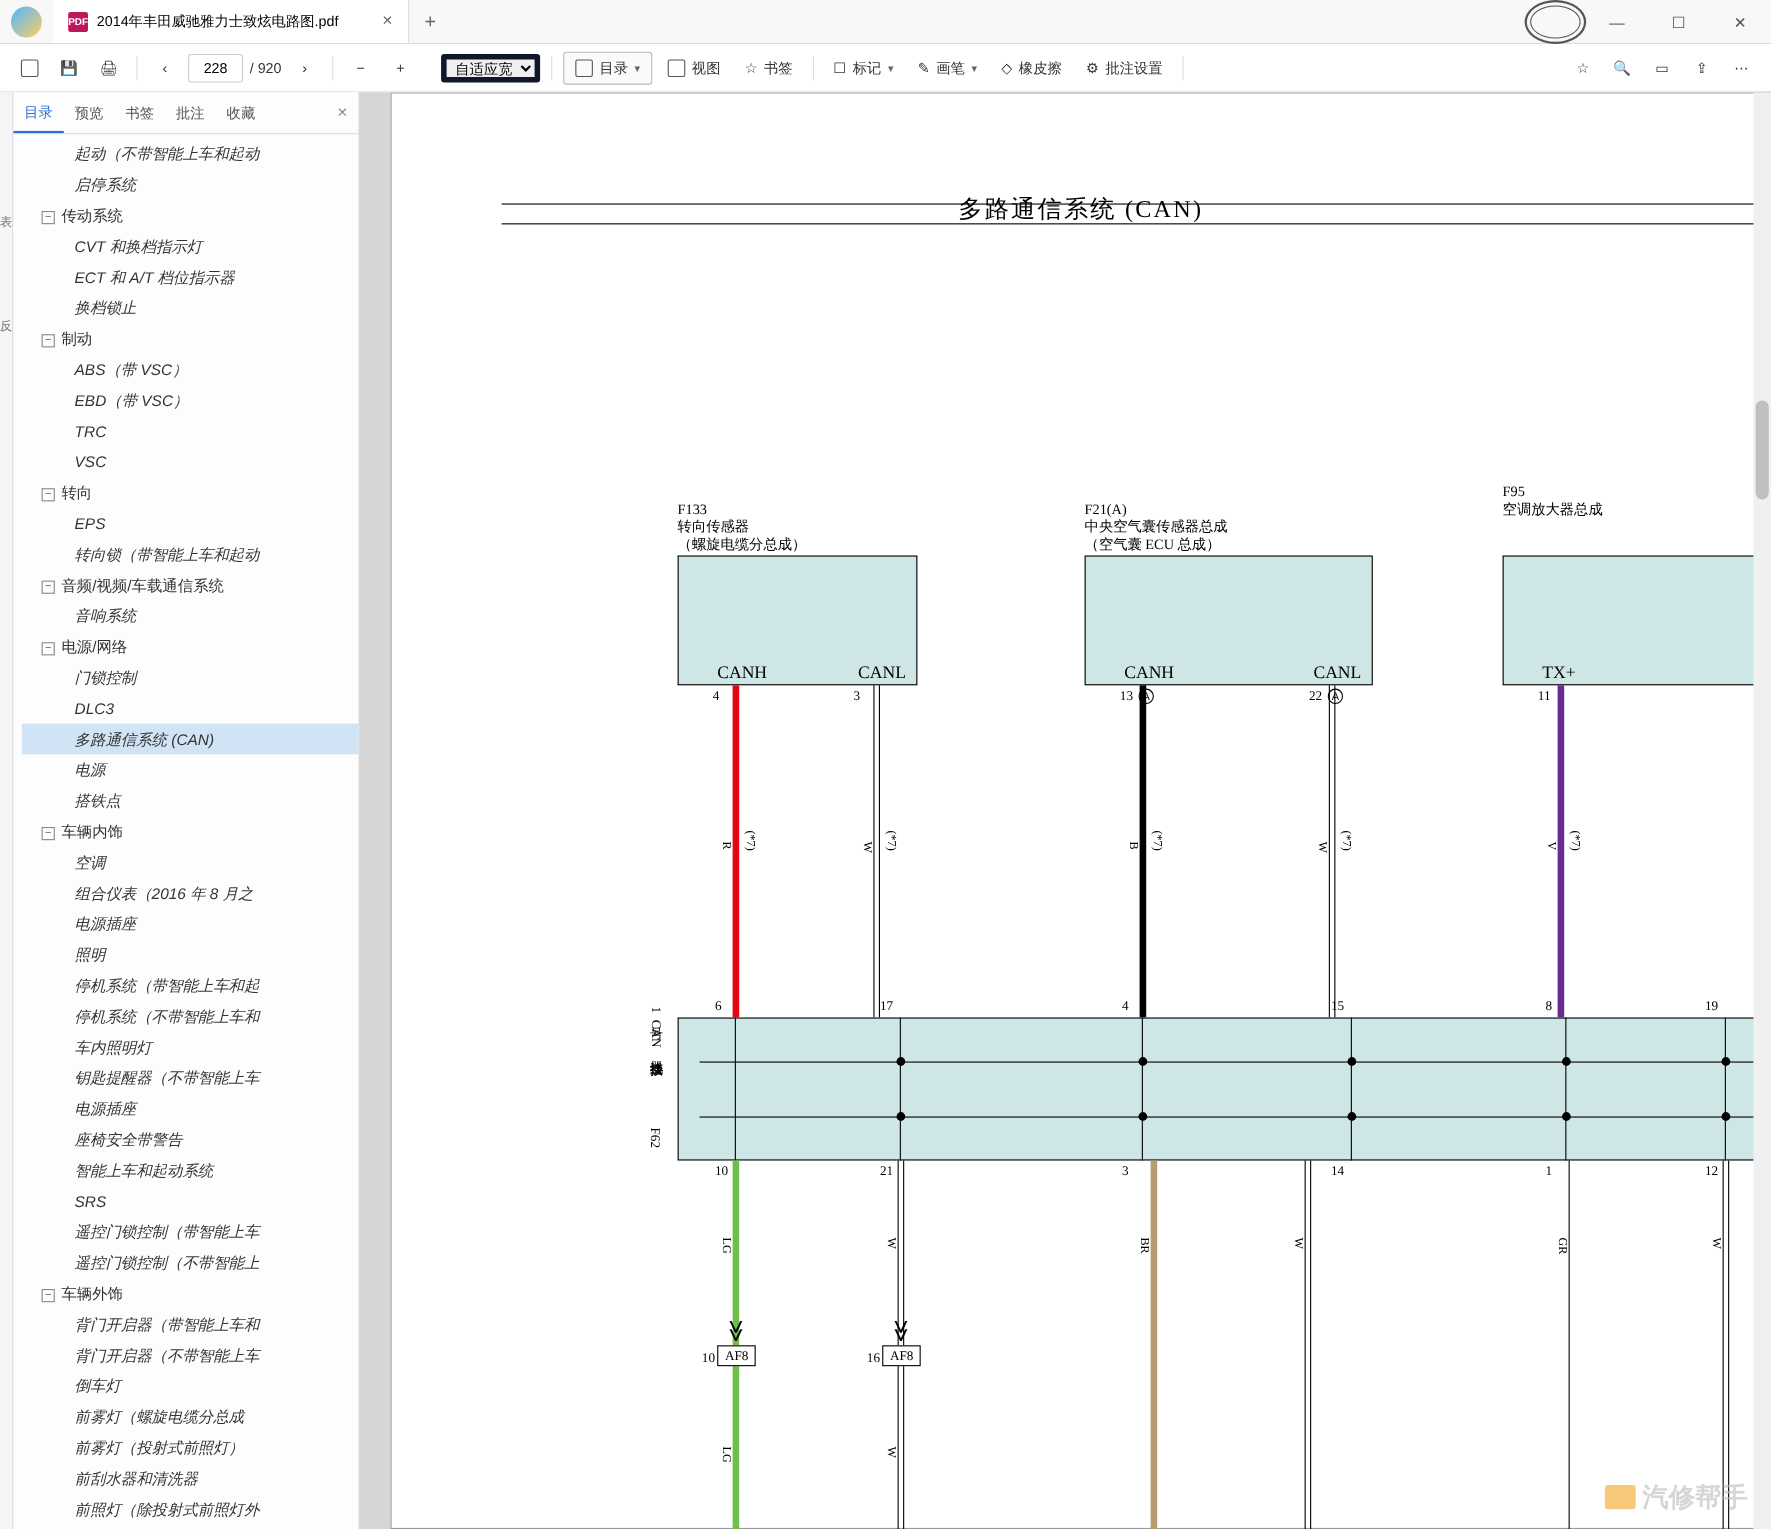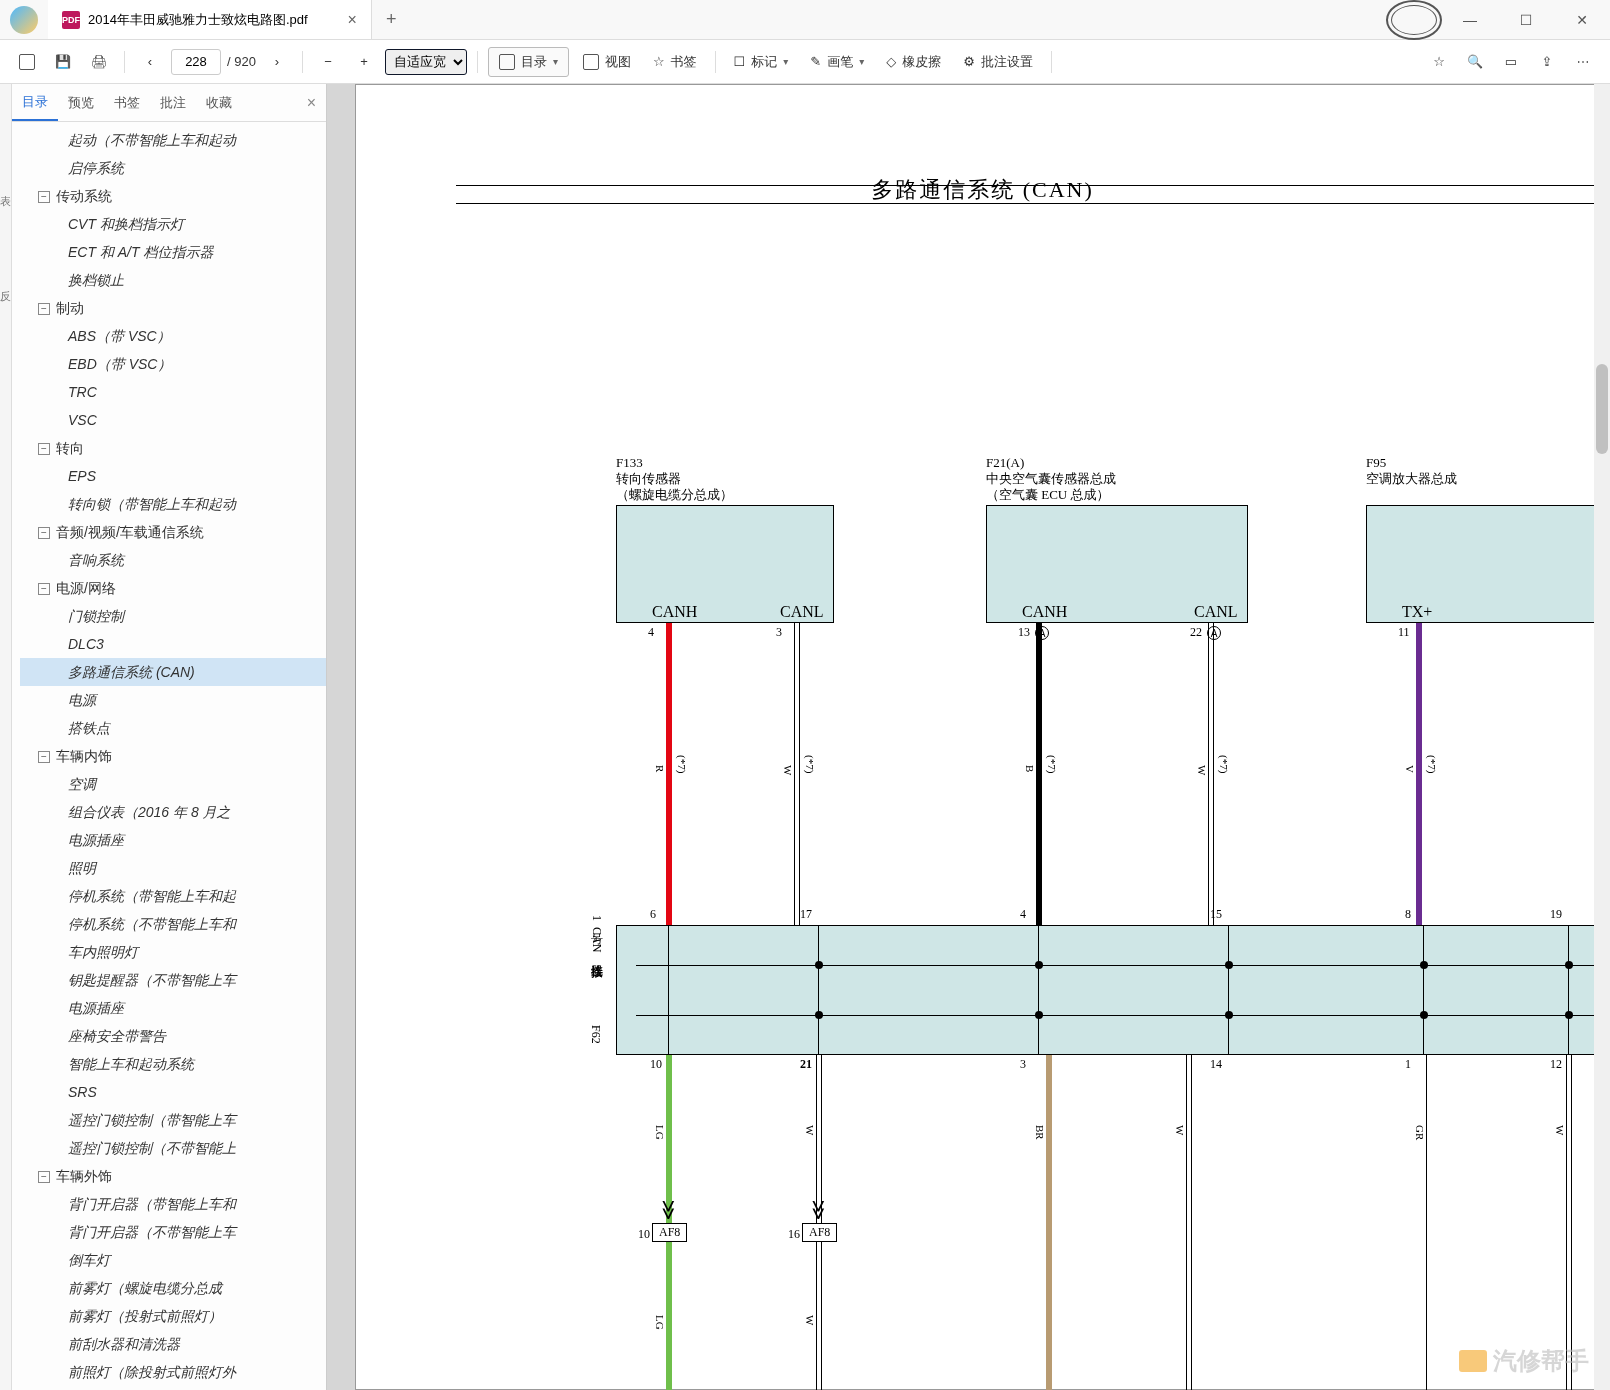--- a/index.html
+++ b/index.html
@@ -15,21 +15,21 @@
 .win-controls { margin-left: auto; display: flex; align-items: center; }
 .win-controls span { width: 56px; height: 40px; display: flex; align-items: center; justify-content: center; font-size: 14px; color: #555; }
 .gear-icon-tb { width: 16px; height: 16px; border: 2px solid #555; border-radius: 50%; position: relative; }
 .gear-icon-tb::after { content: ""; position: absolute; inset: 3px; border: 1px solid #555; border-radius: 50%; }
 
 
 .toolbar { height: 44px; display: flex; align-items: center; padding: 0 12px; gap: 6px; border-bottom: 1px solid #ddd; font-size: 13px; color: #333; }
 .tbtn { min-width: 30px; height: 30px; display: flex; align-items: center; justify-content: center; border-radius: 3px; padding: 0 4px; }
 .tsep { width: 1px; height: 22px; background: #ddd; margin: 0 4px; }
 .page-input { width: 50px; height: 26px; text-align: center; border: 1px solid #ccc; border-radius: 3px; font-size: 13px; }
-.zoom-select { height: 26px; border: 1px solid #0f172a; border-radius: 3px; font-size: 13px; padding: 0 4px; }
+.zoom-select { height: 26px; border: 5px solid #0f172a; border-radius: 3px; font-size: 13px; padding: 0 4px; margin-left: 16px; }
 .toc-btn { display: flex; align-items: center; gap: 6px; height: 30px; padding: 0 10px; border: 1px solid #bbb; border-radius: 3px; background: #fafafa; }
 .tool-label { display: flex; align-items: center; gap: 6px; height: 30px; padding: 0 8px; }
 .icon-box { width: 16px; height: 16px; border: 1.5px solid #555; border-radius: 2px; }
 .chev { font-size: 10px; color: #666; }
 
 
 .main { display: flex; height: calc(1390px - 84px); }
 .sidebar { width: 315px; border-right: 1px solid #ccc; display: flex; flex-direction: column; background: #fdfdfd; }
 .side-tabs { display: flex; align-items: center; height: 38px; border-bottom: 1px solid #ddd; font-size: 13px; }
 .side-tab { padding: 0 10px; height: 100%; display: flex; align-items: center; color: #555; }
@@ -257,38 +257,38 @@
           <div class="circle-pin" style="left: 686px; top: 548px;">A</div>
           <div class="wire wire-v blk" style="left: 680px; top: 538px; height: 302px;"></div>
           <div class="color-letter" style="left: 668px; top: 680px;">B</div>
           <div class="color-letter" style="left: 690px; top: 670px;">(*7)</div>
           <div class="pin-label" style="left: 838px; top: 518px;">CANL</div>
           <div class="pin-num" style="left: 834px; top: 540px;">22</div>
           <div class="circle-pin" style="left: 858px; top: 548px;">A</div>
           <div class="wire wire-v dbl" style="left: 852px; top: 538px; height: 302px;"></div>
           <div class="color-letter" style="left: 840px; top: 680px;">W</div>
           <div class="color-letter" style="left: 862px; top: 670px;">(*7)</div>
-          <div class="component-label" style="left: 1010px; top: 370px;">F95<br>空调放大器总成</div>
+          <div class="component-label" style="left: 1010px; top: 354px;">F95<br>空调放大器总成</div>
           <div class="component-box" style="left: 1010px; top: 420px; width: 300px;"></div>
           <div class="pin-label" style="left: 1046px; top: 518px;">TX+</div>
           <div class="pin-num" style="left: 1042px; top: 540px;">11</div>
           <div class="wire wire-v pur" style="left: 1060px; top: 538px; height: 302px;"></div>
           <div class="color-letter" style="left: 1048px; top: 680px;">V</div>
           <div class="color-letter" style="left: 1070px; top: 670px;">(*7)</div>
           <div class="pin-num" style="left: 1252px; top: 540px;">12</div>
           <div class="bus-box" style="left: 260px; top: 840px; right: 0px; height: 130px;"></div>
           <div class="bus-hline" style="left: 280px; right: 0px; top: 880px;"></div>
           <div class="bus-hline" style="left: 280px; right: 0px; top: 930px;"></div>
           <div class="bus-label-v" style="left: 232px; top: 830px;">1 号 CAN 接线连接器</div>
           <div class="bus-label-v" style="left: 232px; top: 940px;">F62</div>
           <div class="pin-num" style="left: 294px; top: 822px;">6</div>
           <div class="pin-num" style="left: 294px; top: 972px;">10</div>
           <div class="wire wire-v thin" style="left: 312px; top: 840px; height: 130px;"></div>
           <div class="pin-num" style="left: 444px; top: 822px;">17</div>
-          <div class="pin-num" style="left: 444px; top: 972px; font-weight: bold;">21</div>
+          <div class="pin-num" style="left: 444px; top: 972px;">21</div>
           <div class="bus-dot" style="left: 463px; top: 880px;"></div>
           <div class="bus-dot" style="left: 463px; top: 930px;"></div>
           <div class="wire wire-v thin" style="left: 462px; top: 840px; height: 130px;"></div>
           <div class="pin-num" style="left: 664px; top: 822px;">4</div>
           <div class="pin-num" style="left: 664px; top: 972px;">3</div>
           <div class="bus-dot" style="left: 683px; top: 880px;"></div>
           <div class="bus-dot" style="left: 683px; top: 930px;"></div>
           <div class="wire wire-v thin" style="left: 682px; top: 840px; height: 130px;"></div>
           <div class="pin-num" style="left: 854px; top: 822px;">15</div>
           <div class="pin-num" style="left: 854px; top: 972px; font-family: Liberation Serif, serif;">14</div>

